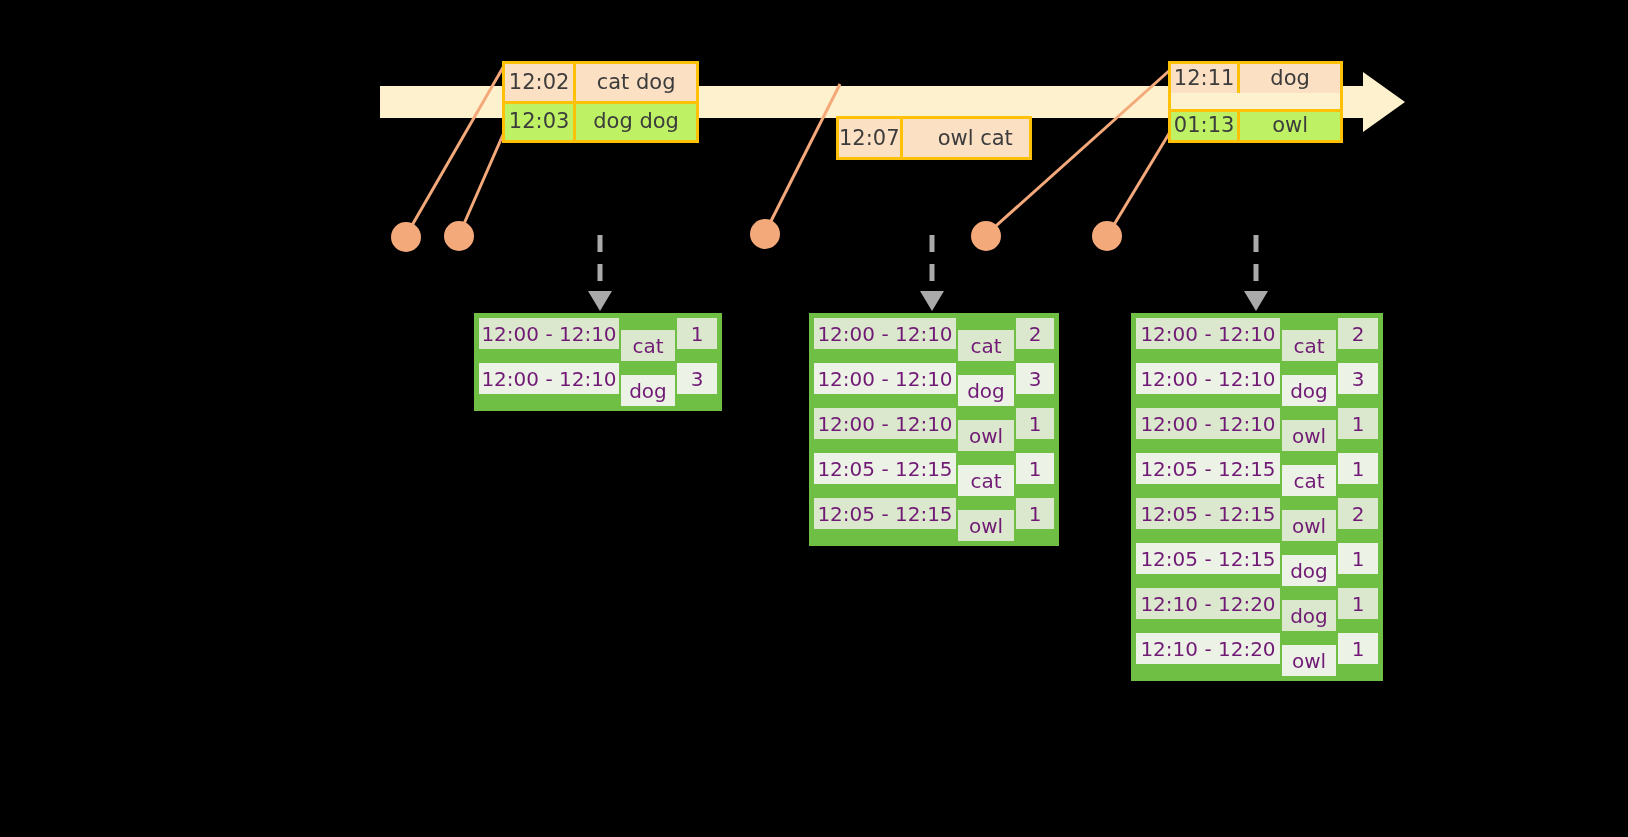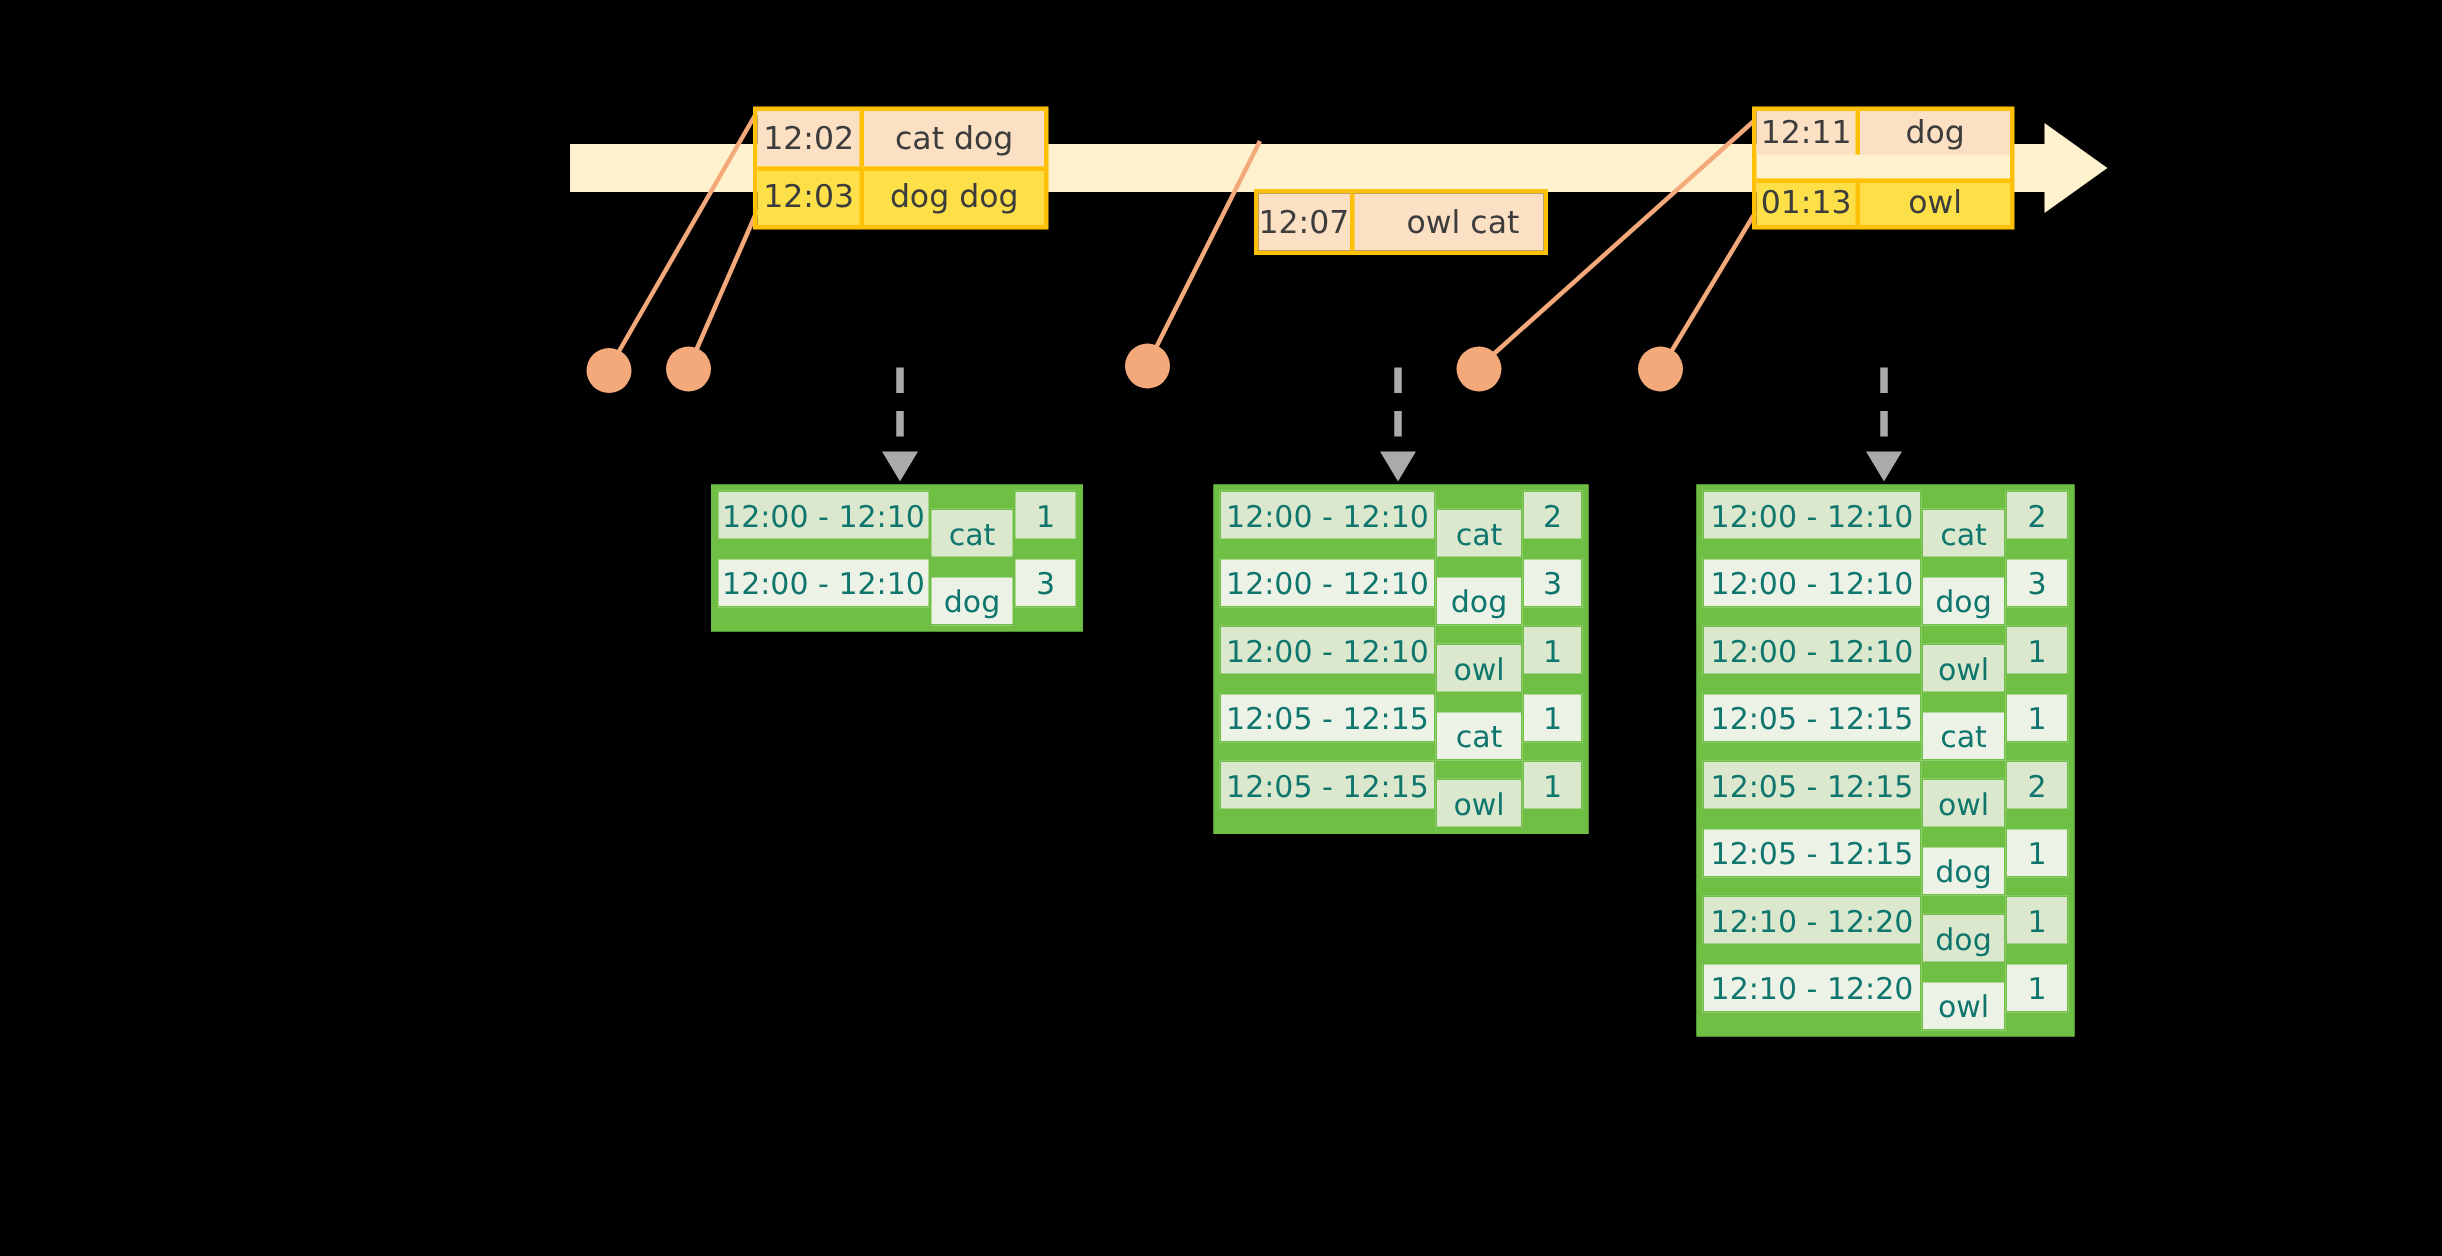--- a/index.html
+++ b/index.html
@@ -1,21 +1,21 @@
 <!DOCTYPE html>
 <html><head>
 <meta charset="utf-8">
 <style>
   html,body{margin:0;padding:0;background:#000;}
   body{
     width:1628px;height:837px;position:relative;overflow:hidden;
     font-family:"DejaVu Sans","Liberation Sans",sans-serif;
     color:#3a3a3a;
   }
-  #stage{position:absolute;left:0;top:12px;width:1628px;height:596px;}
+  #stage{position:absolute;left:0;top:2px;width:1628px;height:596px;}
   svg.lines{position:absolute;left:0;top:0;width:1628px;height:837px;pointer-events:none;}
 
   
   .timeline-bar{
     position:absolute;left:380px;top:84px;width:990px;height:32px;
     background:#FEF2CE;
   }
   .timeline-arrow{
     position:absolute;left:1363px;top:70px;width:0;height:0;
     border-top:30px solid transparent;border-bottom:30px solid transparent;
@@ -29,38 +29,38 @@
   }
   .evt-row{display:flex;flex:1 1 auto;}
   .evt-row + .evt-row{border-top:3px solid #FFC107;}
   .evt-cell{
     display:flex;align-items:center;justify-content:center;
     font-size:21px;line-height:1;white-space:nowrap;color:#3c3c3c;
   }
   .evt-cell.time{width:84px;border-right:3px solid #FFC107;}
   .evt-cell.words{flex:1 1 auto;padding:0 14px;}
   .tone-dark{background:#FCE0C4;}
-  .tone-light{background:#fde047;}
+  .tone-light{background:#bef264;}
 
   #evt-a{left:502px;top:59px;width:197px;height:82px;}
   #evt-a .evt-cell.words{width:113px;}
   #evt-b{left:836px;top:78px;width:196px;height:44px;margin-top:36px;}
   #evt-b .evt-cell.words{width:112px;padding-left:33px;}
   #evt-c{left:1168px;top:59px;width:175px;height:82px;gap:16px;}
   #evt-c .evt-cell.words{width:91px;}
 
   
   .gtable{
     position:absolute;border:4px solid #6FBF44;box-sizing:border-box;
     display:flex;flex-direction:column;background:#6FBF44;
   }
   .grow{display:flex;}
   .gcell{
     display:flex;align-items:center;justify-content:center;
-    font-size:20px;line-height:1;white-space:nowrap;color:#0f766e;
+    font-size:20px;line-height:1;white-space:nowrap;color:#701a75;
     height:33px;border:1px solid #6FBF44;box-sizing:border-box;
   }
   .gcell.range{width:140px;}
   .gcell.word{width:58px;margin-top:12px;}
   .gcell.count{width:34px;}
   .g-dark .gcell{background:#DBE8CD;}
   .g-light .gcell{background:#EDF2E6;}
 
   #tbl-1{left:474px;top:311px;}
   #tbl-2{left:809px;top:311px;}

